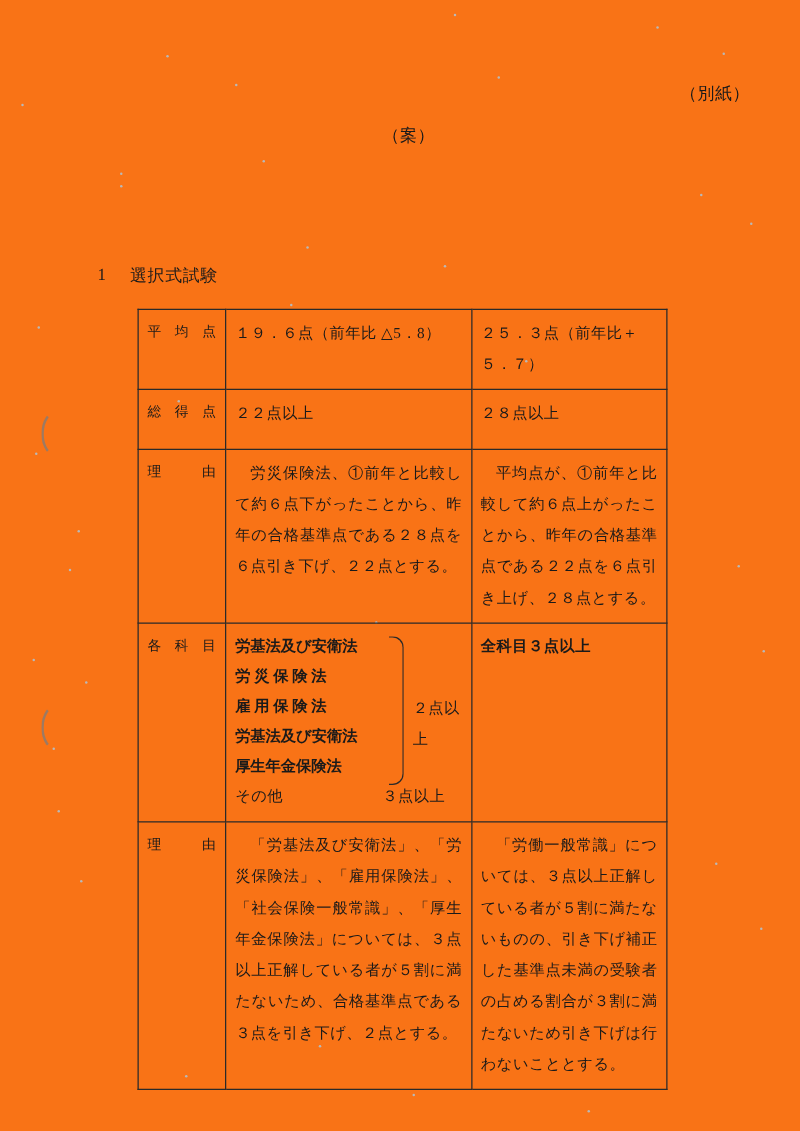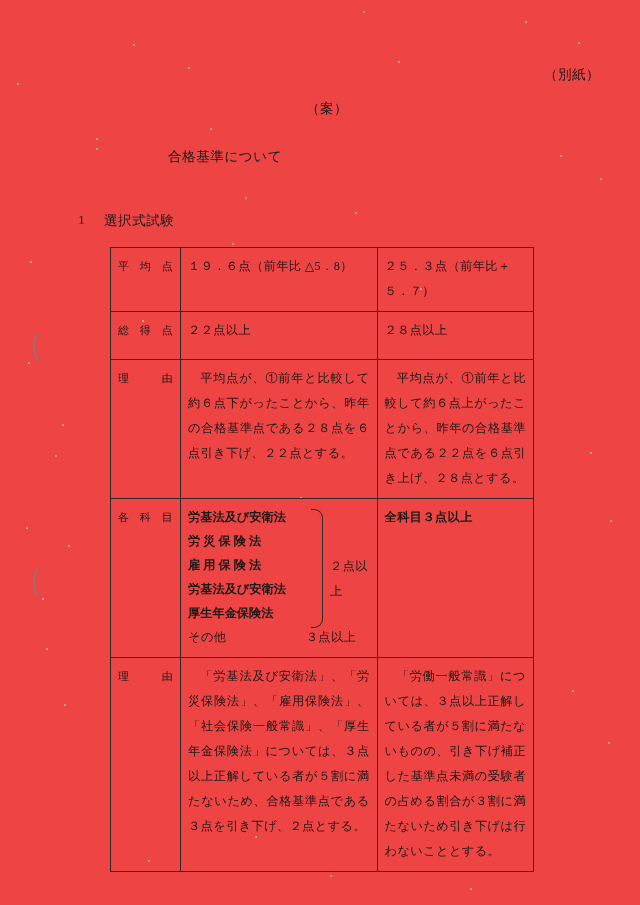--- a/index.html
+++ b/index.html
@@ -4,21 +4,21 @@
 <style>
   html, body {
     margin: 0;
     padding: 0;
     background: #ffffff;
   }
   .page {
     position: relative;
     width: 640px;
     height: 905px;
-    background: #ef4444;
+    background: #f97316;
     font-family: "Liberation Serif", "DejaVu Serif", serif;
     color: #1a1a1a;
     overflow: hidden;
   }
 
   
   .speck {
     position: absolute;
     background: #b9b9b9;
     border-radius: 50%;
@@ -197,21 +197,20 @@
   <div class="speck" style="left:255px;top:836px;width:2px;height:2px;"></div>
 
   <div class="crescent" style="left:33px;top:328px;"></div>
   <div class="crescent" style="left:33px;top:563px;"></div>
 
   <div class="bessi">（別紙）</div>
 
   <div class="an">（案）</div>
 
   <div class="title-block">
-    <div>合格基準について</div>
   </div>
 
   <div class="section-no">1</div>
   <div class="section-title">選択式試験</div>
 
   <table class="grid">
     <tbody>
 
       <tr class="row-simple">
         <td class="lbl">平 均 点</td>
@@ -220,21 +219,21 @@
       </tr>
 
       <tr class="row-simple">
         <td class="lbl">総 得 点</td>
         <td class="col-a cell-flat">２２点以上</td>
         <td class="col-b cell-flat">２８点以上</td>
       </tr>
 
       <tr class="dash-top">
         <td class="lbl">理　　由</td>
-        <td class="col-a cell-para">平均点が、①前年と比較して約６点下がったことから、昨年の合格基準点である２８点を６点引き下げ、２２点とする。</td>
+        <td class="col-a cell-para">労災保険法、①前年と比較して約６点下がったことから、昨年の合格基準点である２８点を６点引き下げ、２２点とする。</td>
         <td class="col-b cell-para">平均点が、①前年と比較して約６点上がったことから、昨年の合格基準点である２２点を６点引き上げ、２８点とする。</td>
       </tr>
 
       <tr>
         <td class="lbl">各 科 目</td>
         <td class="col-a">
           <div class="subj-wrap">
             <div class="subj-block">
               <div class="subj-line">
                 <span>労基法及び安衛法</span>

